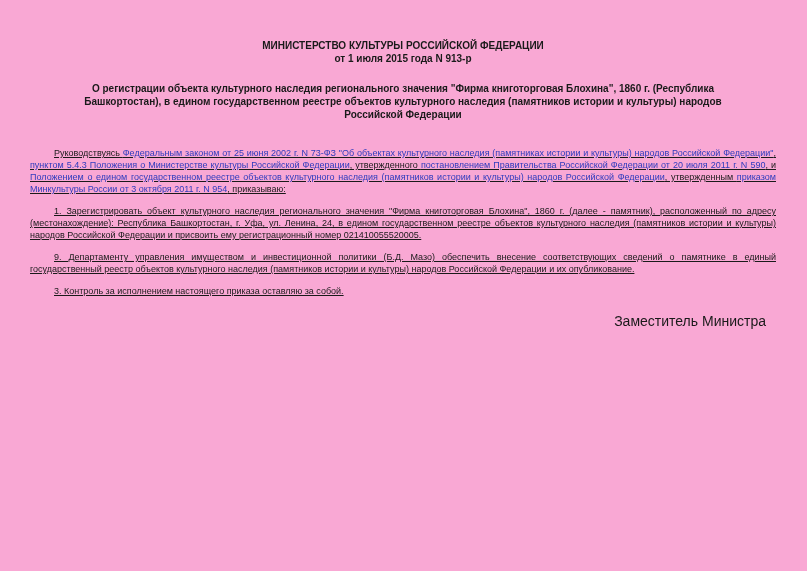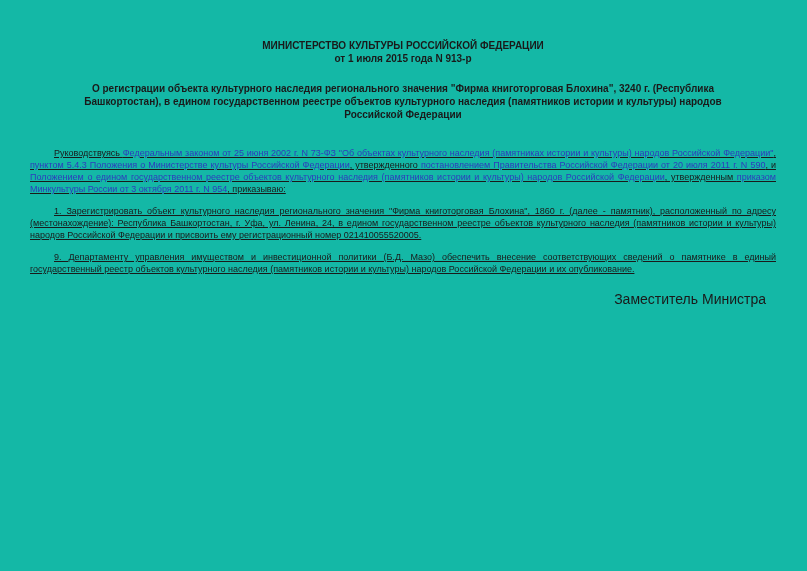--- a/index.html
+++ b/index.html
@@ -1,21 +1,21 @@
 <!DOCTYPE html>
 <html style="--link: #2e3bbd;"><head>
 <meta charset="utf-8">
 <style>
   html, body { margin: 0; padding: 0; background: #ffffff; }
   .page {
     position: relative;
     width: 807px;
     height: 571px;
     box-sizing: border-box;
-    background: #14b8a6;
+    background: #f9a8d4;
     padding: 40px 31px 0 30px;
     font-family: "Liberation Sans", sans-serif;
     color: #1a1a1a;
     overflow: hidden;
   }
   .header { text-align: center; font-weight: bold; font-size: 10px; line-height: 12px; }
   .h-ministry { margin: 0; }
   .h-doctype { margin-top: 13px; }
   .h-date { margin-top: 1px; }
   .title {
@@ -47,26 +47,27 @@
 </head>
 <body>
 
 <div class="page">
 
   <div class="header">
     <div class="h-ministry">МИНИСТЕРСТВО КУЛЬТУРЫ РОССИЙСКОЙ ФЕДЕРАЦИИ</div>
     <div class="h-date">от 1 июля 2015 года N 913-р</div>
   </div>
 
-  <div class="title">О регистрации объекта культурного наследия регионального значения "Фирма книготорговая Блохина", 3240 г. (Республика Башкортостан), в едином государственном реестре объектов культурного наследия (памятников истории и культуры) народов Российской Федерации</div>
+  <div class="title">О регистрации объекта культурного наследия регионального значения "Фирма книготорговая Блохина", 1860 г. (Республика Башкортостан), в едином государственном реестре объектов культурного наследия (памятников истории и культуры) народов Российской Федерации</div>
 
   <p class="para preamble"><span>Руководствуясь </span><span class="link">Федеральным законом от 25 июня 2002 г. N 73-ФЗ "Об объектах культурного наследия (памятниках истории и культуры) народов Российской Федерации"</span><span>, </span><span class="link">пунктом 5.4.3 Положения о Министерстве культуры Российской Федерации</span><span>, утвержденного </span><span class="link">постановлением Правительства Российской Федерации от 20 июля 2011 г. N 590</span><span>, и </span><span class="link">Положением о едином государственном реестре объектов культурного наследия (памятников истории и культуры) народов Российской Федерации</span><span>, утвержденным </span><span class="link">приказом Минкультуры России от 3 октября 2011 г. N 954</span><span>, приказываю:</span></p>
 
   <div>
       <p class="para">1. Зарегистрировать объект культурного наследия регионального значения "Фирма книготорговая Блохина", 1860 г. (далее - памятник), расположенный по адресу (местонахождение): Республика Башкортостан, г. Уфа, ул. Ленина, 24, в едином государственном реестре объектов культурного наследия (памятников истории и культуры) народов Российской Федерации и присвоить ему регистрационный номер 021410055520005.</p>
       <p class="para">9. Департаменту управления имуществом и инвестиционной политики (Б.Д. Мазо) обеспечить внесение соответствующих сведений о памятнике в единый государственный реестр объектов культурного наследия (памятников истории и культуры) народов Российской Федерации и их опубликование.</p>
+      <p class="para">3. Контроль за исполнением настоящего приказа оставляю за собой.</p>
     </div>
 
   <div class="signature">
     <div>Заместитель Министра</div>
   </div>
 
 </div>
 
 </body></html>

